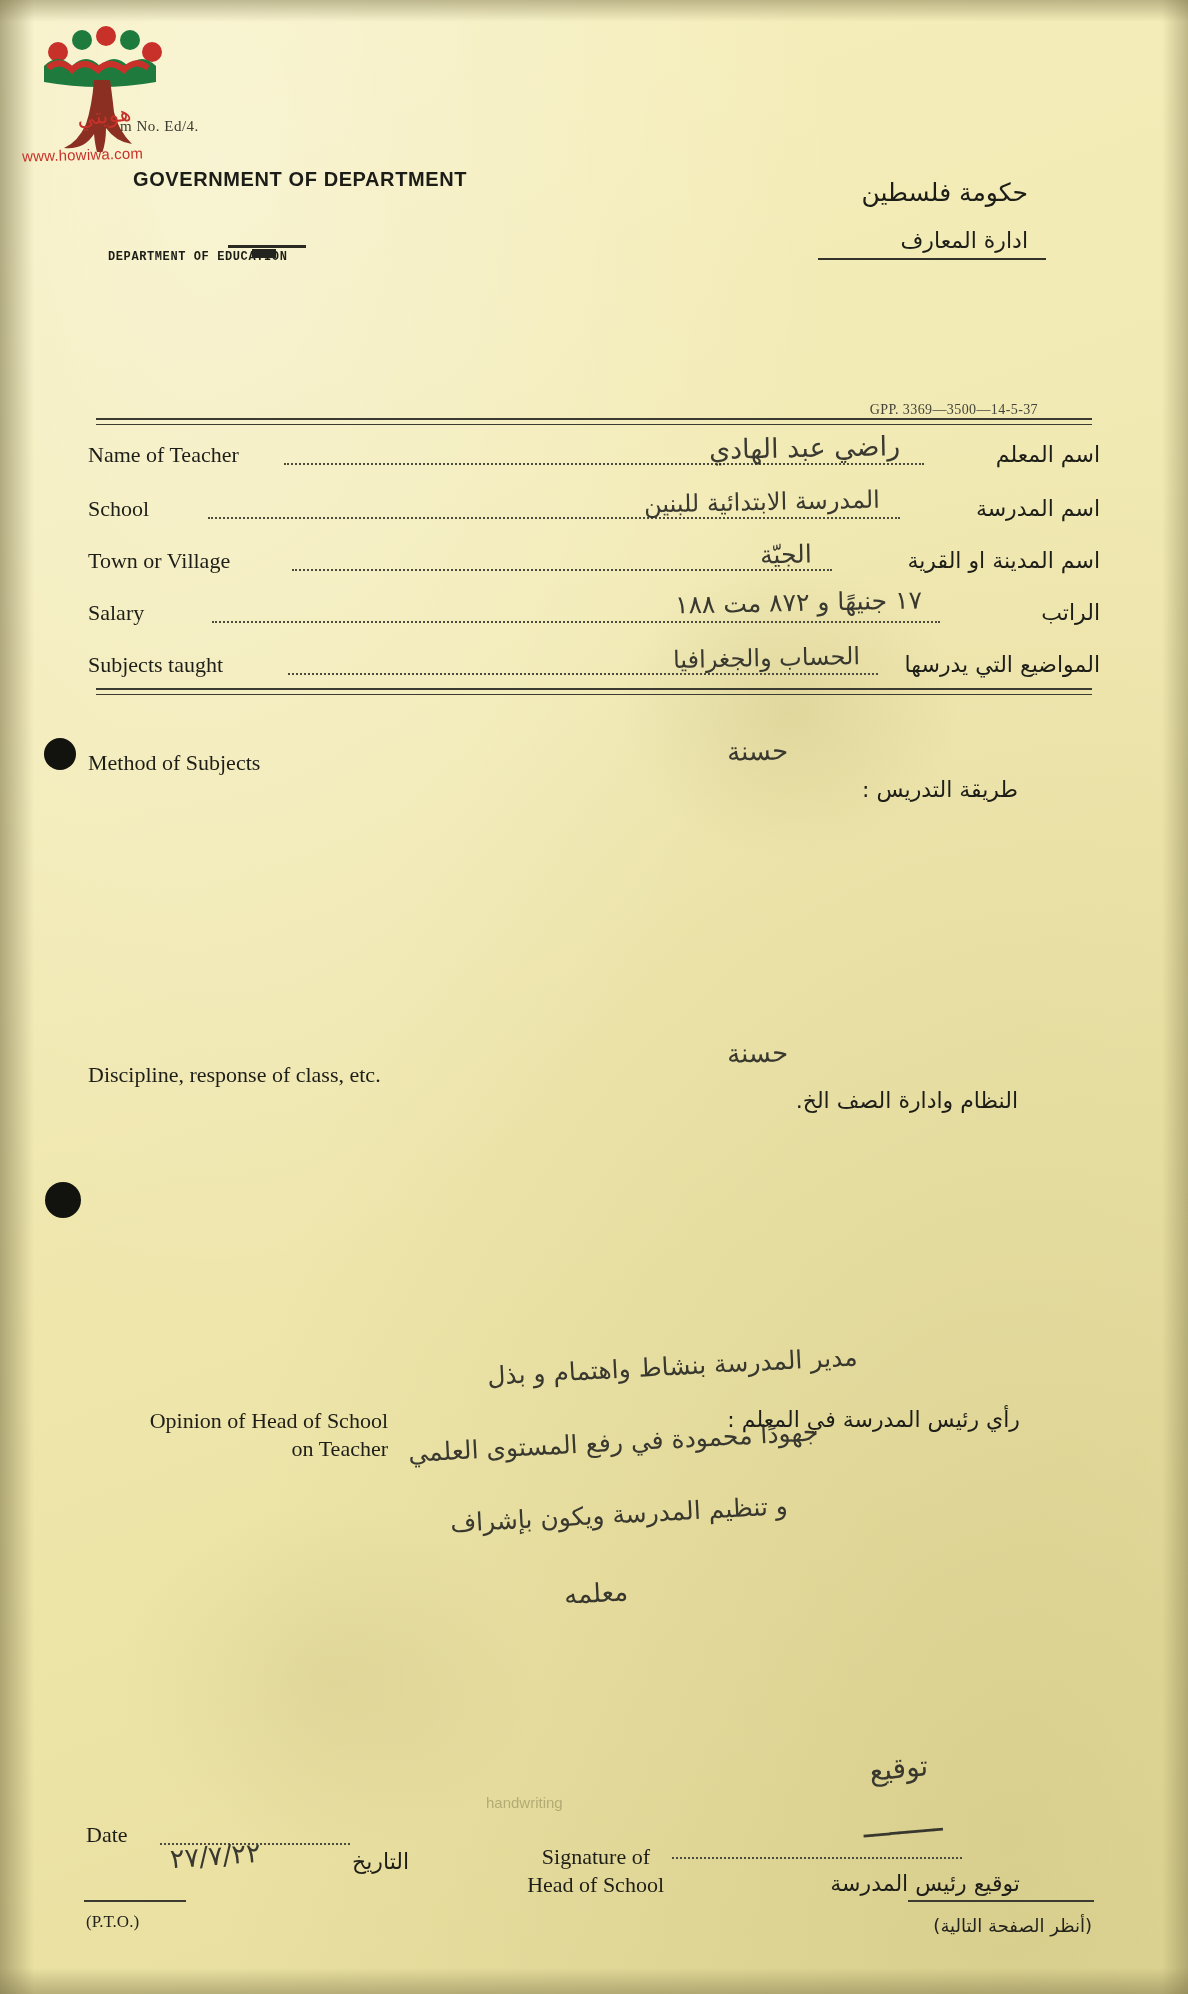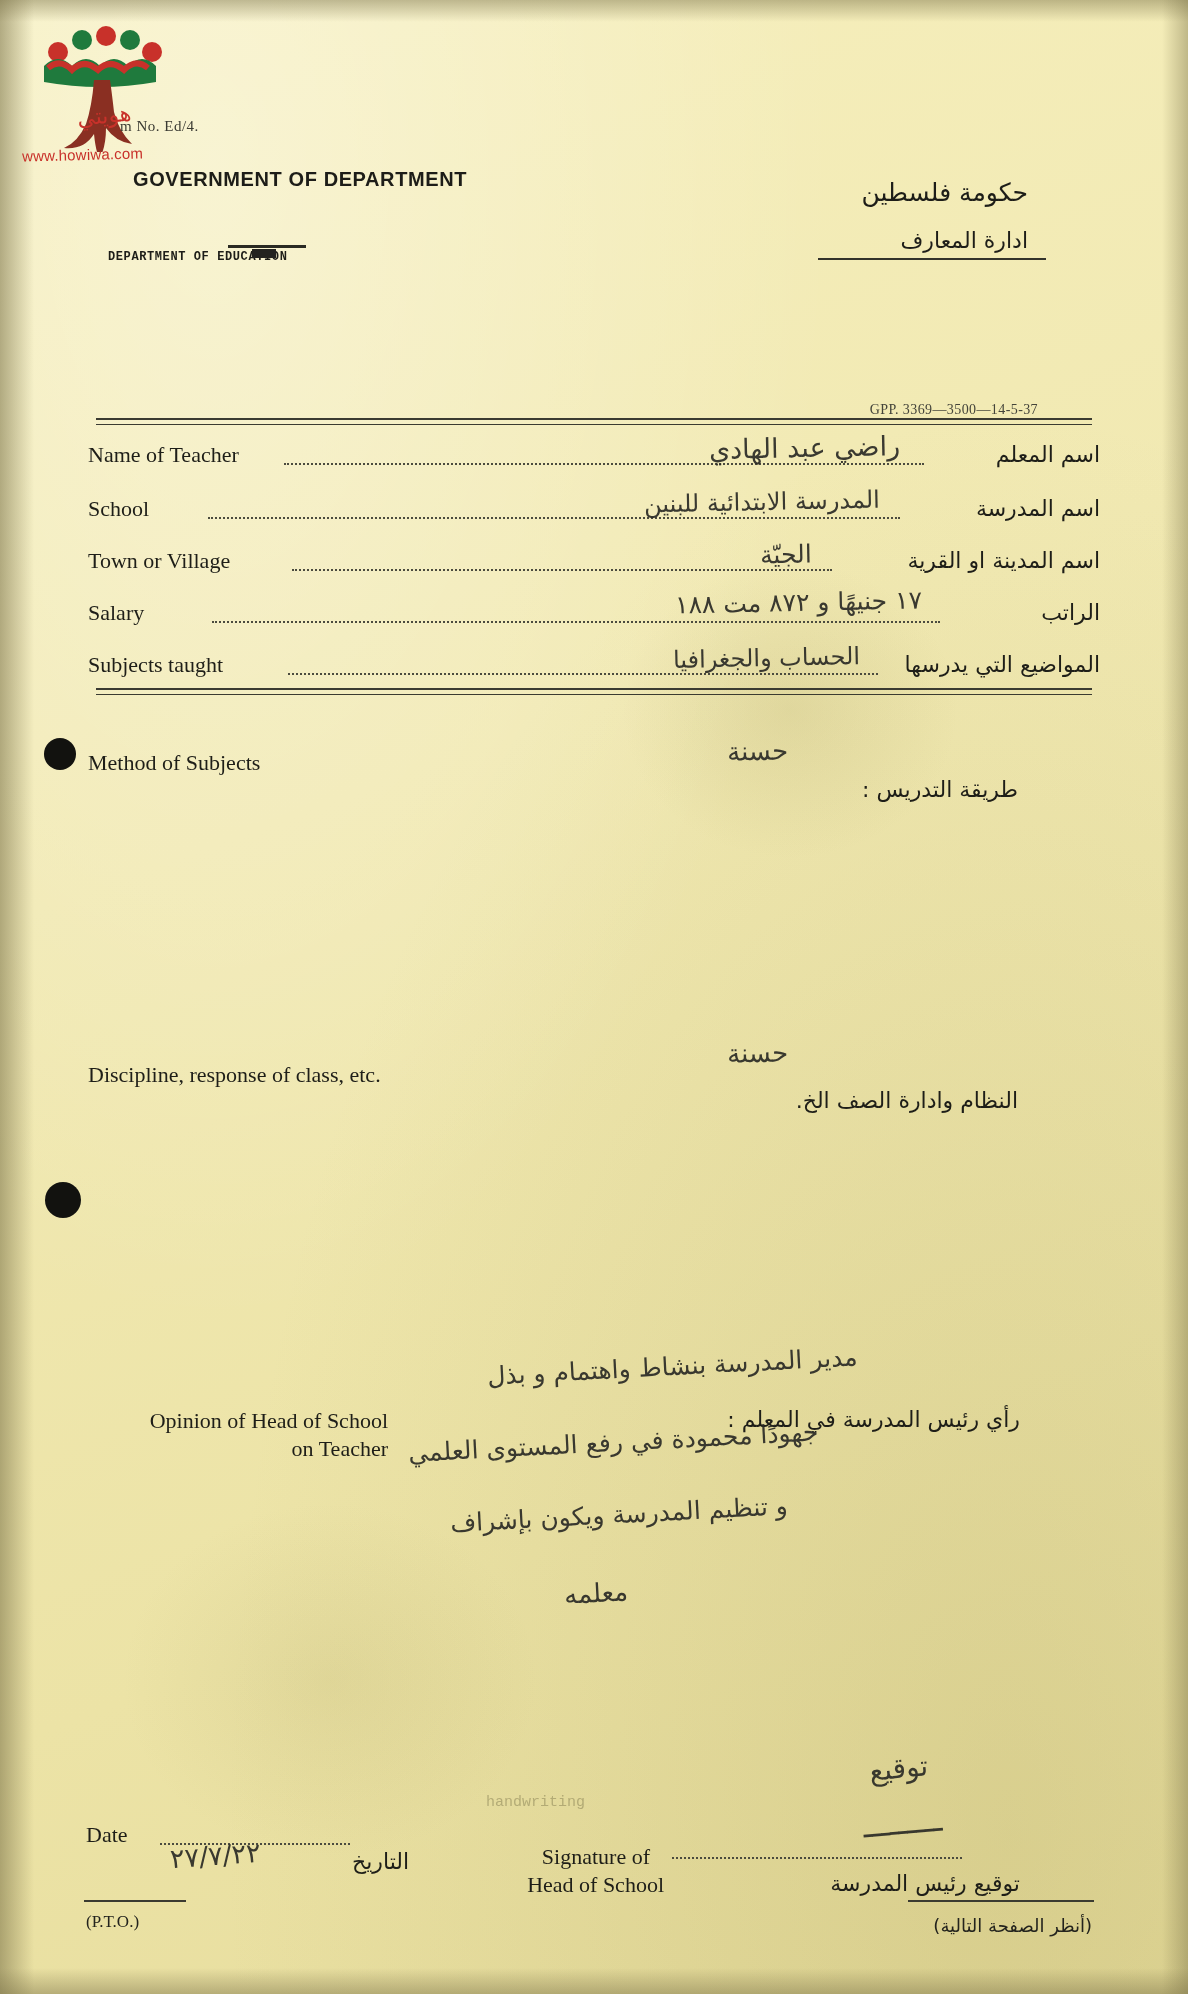--- a/index.html
+++ b/index.html
@@ -276,21 +276,21 @@
   .foot-rule-r {
     position: absolute;
     right: 94px;
     bottom: 92px;
     width: 186px;
     height: 2px;
     background: #3b3b31;
   }
   .faint {
     position: absolute;
-    font-family: Liberation Mono, monospace;
+    font-family: Liberation Sans, sans-serif;
     color: rgba(120,112,70,0.45);
     font-size: 15px;
   }
 </style>
 </head>
 <body>
 
 <div class="page">
 
   <div class="edge-top"></div>

